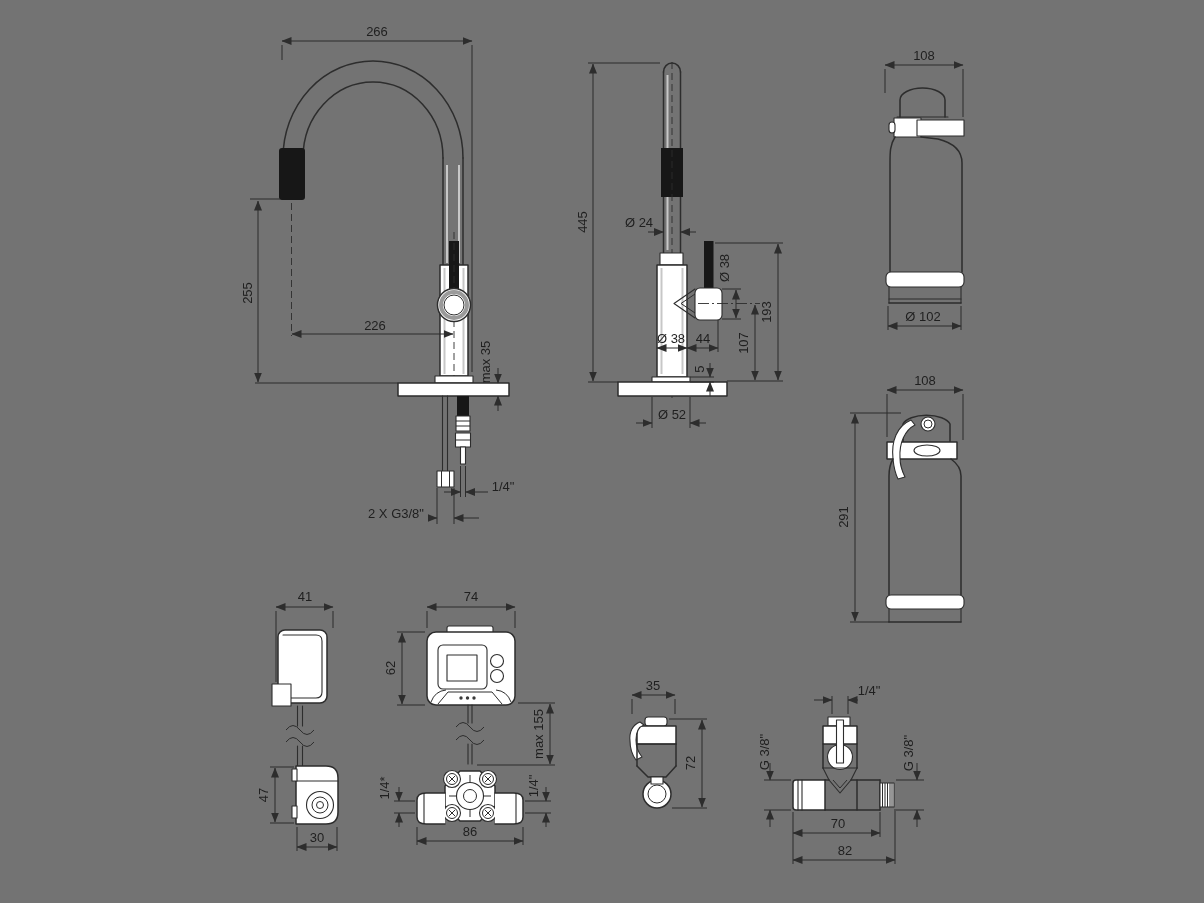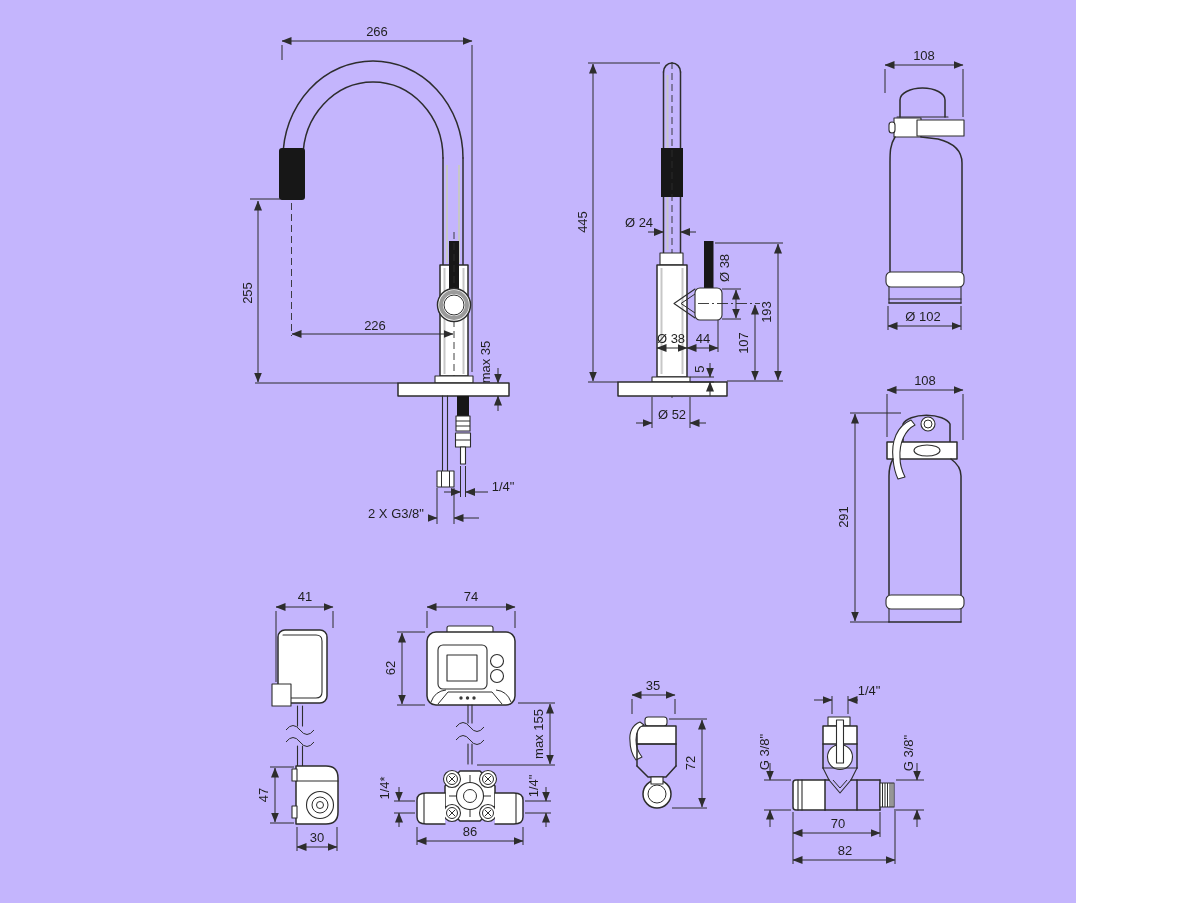--- a/index.html
+++ b/index.html
@@ -1,16 +1,16 @@
 <!DOCTYPE html>
 <html><head>
 <meta charset="utf-8">
 <style>
   html,body{margin:0;padding:0;background:#ffffff;}
-  .canvas{position:relative;width:1076px;height:903px;background:#c4b5fd;overflow:hidden;
+  .canvas{position:relative;width:1204px;height:903px;background:#737373;overflow:hidden;
           font-family:"Liberation Sans",sans-serif;}
   svg{display:block;}
   .o  {fill:none;stroke:#2d2d2d;stroke-width:1.5;stroke-linejoin:round;stroke-linecap:round;}
   .o2 {fill:none;stroke:#2d2d2d;stroke-width:1.1;stroke-linejoin:round;stroke-linecap:round;}
   .sh {fill:none;stroke:#c7c7c7;stroke-width:2;}
   .d  {fill:none;stroke:#2d2d2d;stroke-width:1;}
   .cl {fill:none;stroke:#2d2d2d;stroke-width:.9;stroke-dasharray:7 4;}
   .cl2{fill:none;stroke:#2d2d2d;stroke-width:.9;stroke-dasharray:11 3 2 3;}
   .bk {fill:#171717;stroke:none;}
   .wh {fill:#ffffff;}

